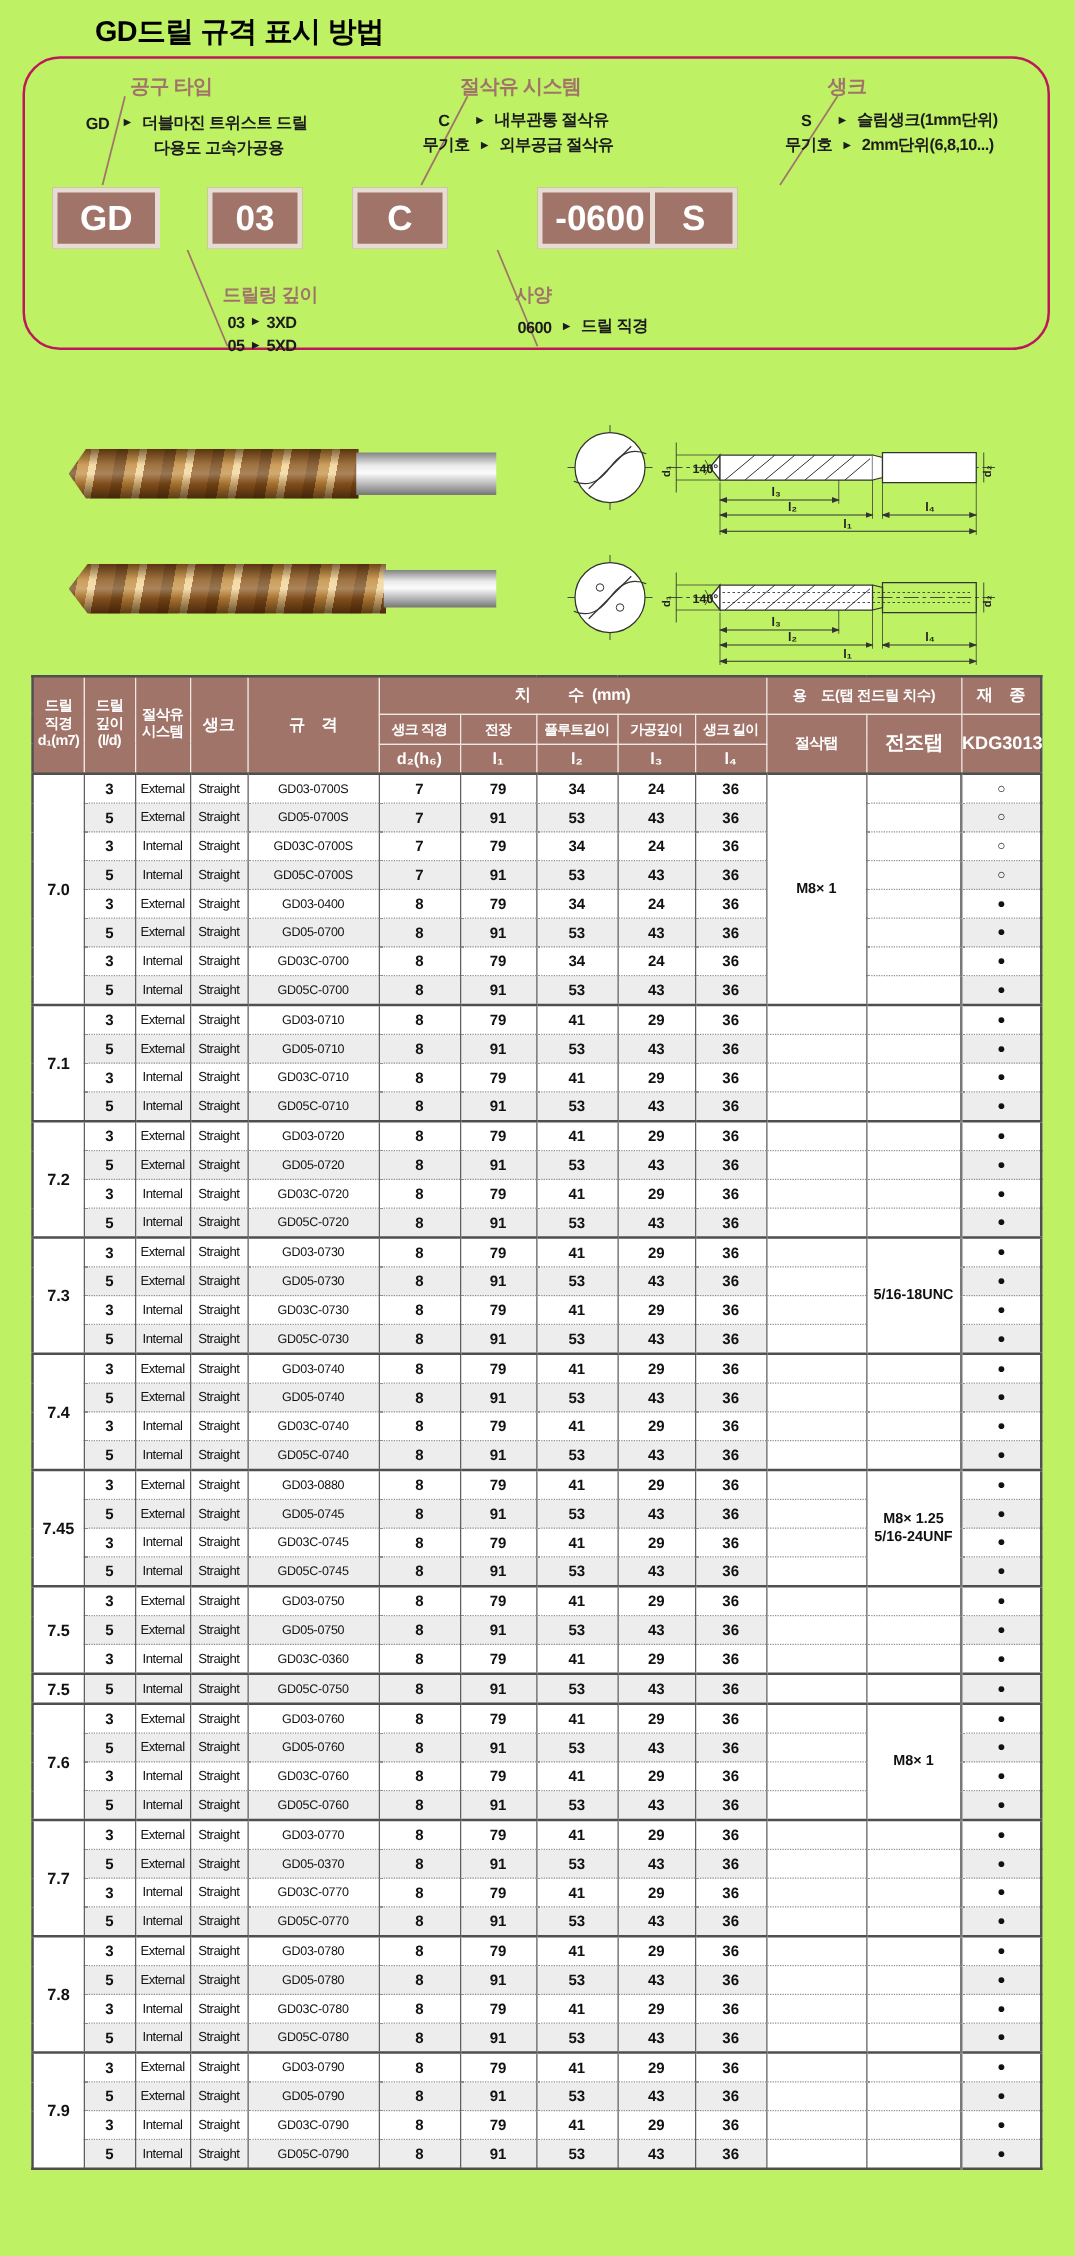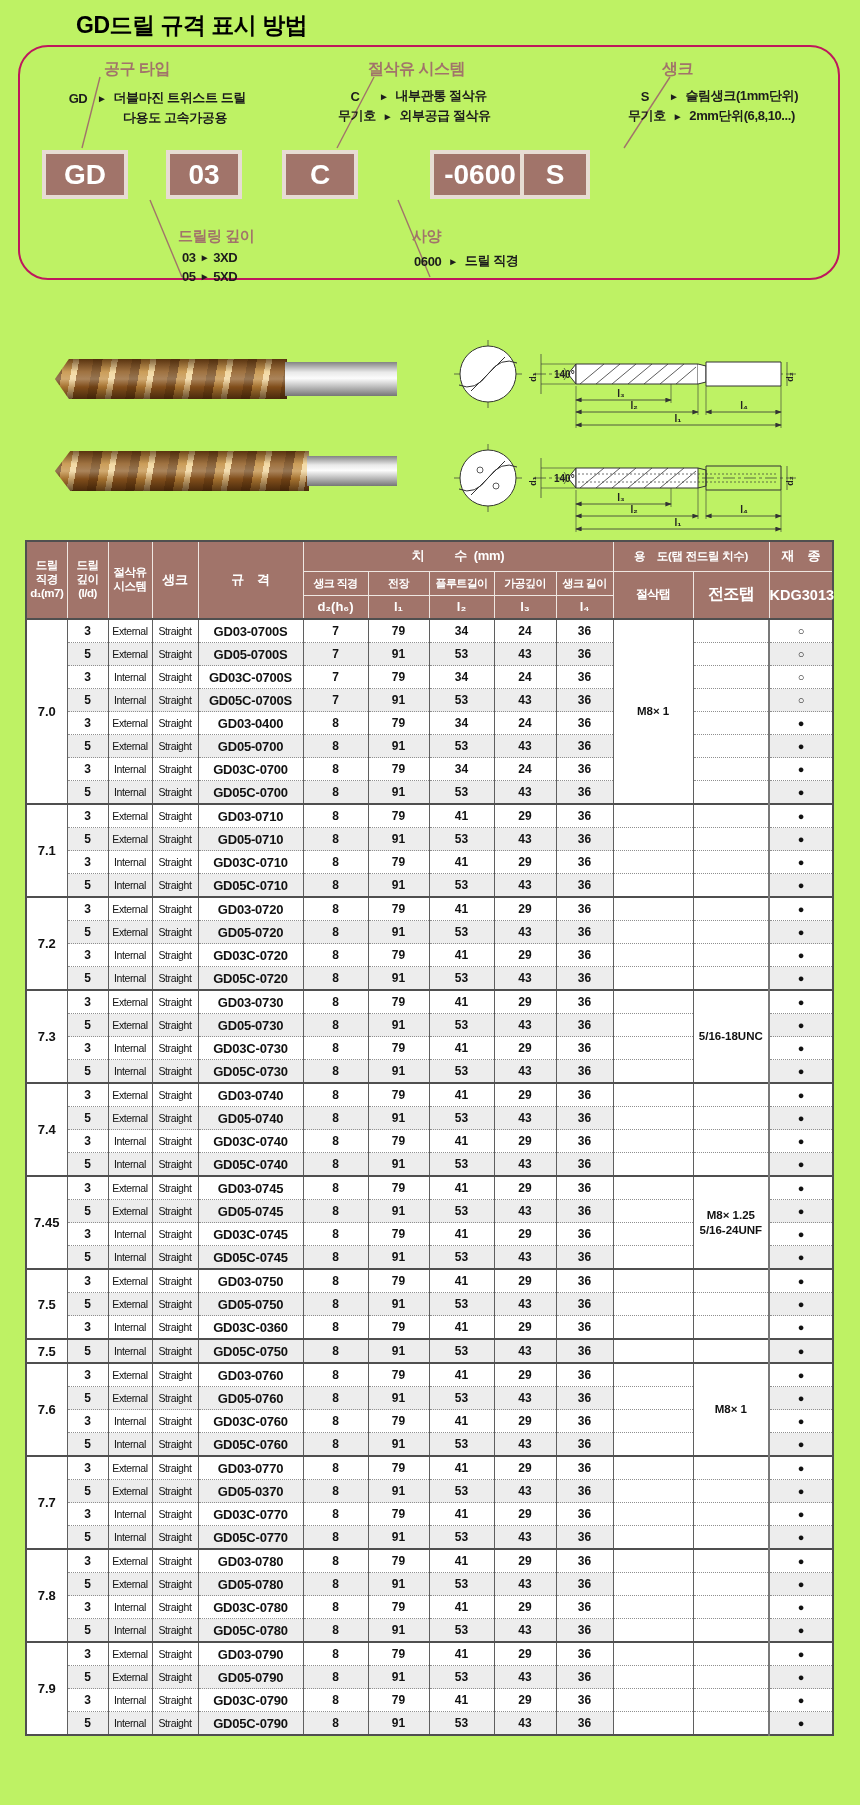--- a/index.html
+++ b/index.html
@@ -36,21 +36,21 @@
   .h-sym{font-size:13px;}
   .h-pre{white-space:pre;font-size:13px;letter-spacing:-.3px;}
   .h-mat{font-size:14.5px;letter-spacing:0;}
   .spec-table td{border-right:1px solid #5f5f5f;border-top:1px dotted #8f8f8f;height:22px;text-align:center;
                  vertical-align:middle;padding:0;color:#111;background:#fff;}
   .spec-table tr.gstart td{border-top:2px solid #4f4f4f;}
   .spec-table tr.stripe td{background:#ededed;}
   td.c-dia{font-size:13px;font-weight:bold;background:#fff !important;}
   td.c-ld{font-size:12px;font-weight:bold;}
   td.c-cool,td.c-shk{font-size:10.5px;letter-spacing:-.4px;}
-  td.c-spec{font-size:13px;font-weight:bold;letter-spacing:-.2px;margin-left:37px;}
+  td.c-spec{font-size:10px;font-weight:normal;letter-spacing:-.2px;margin-left:37px;}
   td.c-num{font-size:12px;font-weight:bold;}
   td.c-tap{font-size:11.5px;font-weight:bold;background:#fff !important;white-space:pre-line;line-height:1.25;}
   td.c-mark{font-size:11px;border-left:2.5px solid #787878;}
 </style>
 </head>
 <body>
 
 <div class="page">
 
   <div class="title">GD드릴 규격 표시 방법</div>
@@ -619,21 +619,21 @@
           <td class="c-num">36</td>
           <td class="c-tap"></td>
           <td class="c-tap"></td>
           <td class="c-mark">●</td>
         </tr>
         <tr class="gstart">
           <td class="c-dia" rowspan="4">7.45</td>
           <td class="c-ld">3</td>
           <td class="c-cool">External</td>
           <td class="c-shk">Straight</td>
-          <td class="c-spec">GD03-0745</td>
+          <td class="c-spec">GD03-0880</td>
           <td class="c-num">8</td>
           <td class="c-num">79</td>
           <td class="c-num">41</td>
           <td class="c-num">29</td>
           <td class="c-num">36</td>
           <td class="c-tap"></td>
           <td class="c-tap" rowspan="4">M8× 1.25
 5/16-24UNF</td>
           <td class="c-mark">●</td>
         </tr>

